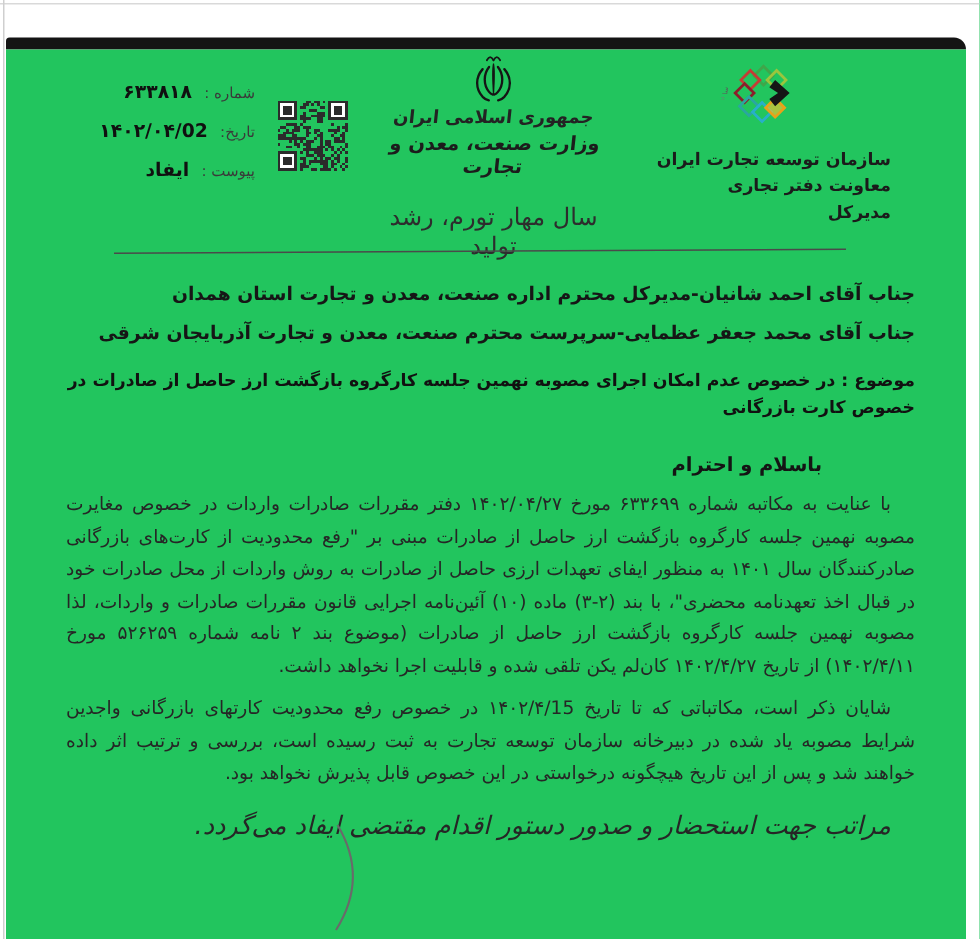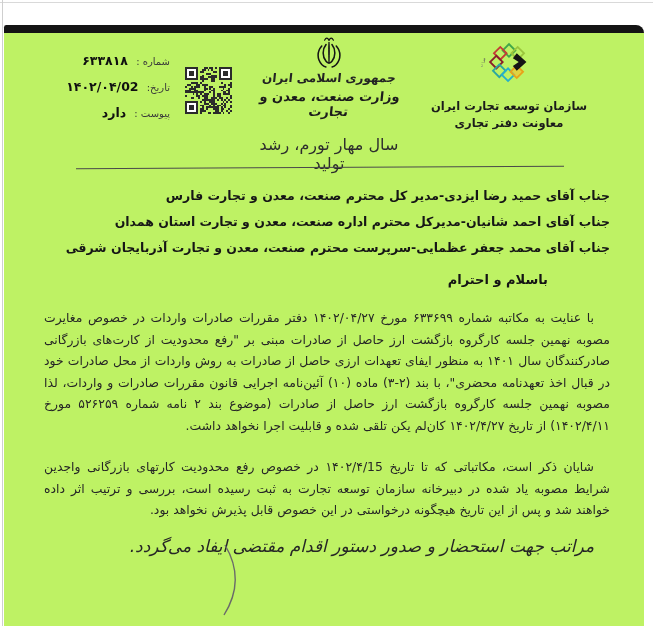--- a/index.html
+++ b/index.html
@@ -13,50 +13,50 @@
     direction:rtl;
   }
   .edge-top{position:absolute;top:2px;left:0;width:653px;height:1px;background:#d9d9d9;}
   .edge-left{position:absolute;top:0;left:2px;width:1px;height:626px;background:#cfcfcf;}
   .page-top-bar{
     position:absolute;top:25px;left:4px;width:640px;height:8px;
     background:#141414;border-top-right-radius:10px;border-top-left-radius:3px;
   }
   .page{
     position:absolute;top:33px;left:4px;width:640px;height:593px;
-    background:#bef264;
+    background:#22c55e;
   }
 
   
   .header{position:relative;height:140px;}
   .meta-block{position:absolute;top:20px;left:24px;width:142px;text-align:right;}
   .meta-row{margin-bottom:11px;font-size:10px;color:#3a3a3a;white-space:nowrap;}
   .meta-row .val{font-weight:bold;font-size:12.5px;color:#101010;margin-right:5px;letter-spacing:0.5px;}
   .qr-box{position:absolute;top:34px;left:181px;width:47px;height:47px;}
 
   .center-block{position:absolute;top:2px;left:250px;width:150px;text-align:center;}
   .emblem{display:block;margin:0 auto;}
   .calli1{font-size:12px;font-weight:bold;color:#232323;margin-top:2px;transform:skewX(-6deg);}
   .calli2{font-size:13px;font-weight:bold;color:#1c1c1c;margin-top:4px;transform:skewX(-6deg);}
   .slogan{font-size:16px;color:#2d2d2d;margin-top:16px;}
 
-  .org-block{position:absolute;top:0px;left:420px;width:170px;text-align:center;}
+  .org-block{position:absolute;top:0px;left:420px;width:170px;}
   .org-logo{display:block;margin:0 auto;}
   .org-line{font-size:11.5px;font-weight:bold;color:#1b1b1b;margin-top:3.5px;white-space:nowrap;}
 
   .separator{position:absolute;top:134px;left:72px;width:488px;height:0;
     border-top:1.3px solid #4a4a4a;transform:rotate(-0.3deg);}
 
   
   .content{padding:0 34px 0 40px;}
   .recipients{margin-top:10px;}
   .recipient{font-size:12.5px;font-weight:bold;color:#161616;line-height:26px;white-space:nowrap;}
   .subject{margin-top:9px;font-size:11.5px;font-weight:bold;color:#111;line-height:18px;}
-  .greeting{margin-top:11px;margin-right:62px;font-size:13px;font-weight:bold;color:#141414;}
-  .para{margin-top:20px;font-size:12.4px;line-height:21.5px;color:#262626;
+  .greeting{margin-top:23px;margin-right:62px;font-size:13px;font-weight:bold;color:#141414;}
+  .para{margin-top:7px;font-size:12.4px;line-height:21.5px;color:#262626;
     text-align:justify;text-indent:16px;}
   .closing{margin-top:15px;font-size:17px;color:#262626;text-indent:16px;font-style:italic;}
 
   .sign-area{position:relative;height:78px;}
   .sign-curve{position:absolute;top:-12px;left:178px;}
 </style>
 </head>
 <body>
 
 <div class="edge-top"></div>
@@ -71,21 +71,21 @@
       <div class="meta-row">
         <span>شماره :</span>
         <span class="val">۶۳۳۸۱۸</span>
       </div>
       <div class="meta-row">
         <span>تاریخ:</span>
         <span class="val">۱۴۰۲/۰۴/02</span>
       </div>
       <div class="meta-row">
         <span>پیوست :</span>
-        <span class="val">دارد</span>
+        <span class="val">ایفاد</span>
       </div>
     </div>
 
     <div class="qr-box">
       <svg id="qr-svg" width="47" height="47" viewBox="0 0 25 25" shape-rendering="crispEdges">
           <rect x="10" y="0" width="1" height="1" fill="#2b2b2b"></rect>
           <rect x="11" y="0" width="1" height="1" fill="#2b2b2b"></rect>
           <rect x="13" y="0" width="1" height="1" fill="#2b2b2b"></rect>
           <rect x="14" y="0" width="1" height="1" fill="#2b2b2b"></rect>
           <rect x="16" y="0" width="1" height="1" fill="#2b2b2b"></rect>
@@ -347,33 +347,34 @@
         <path d="M40 21 L50 30 L40 39 L36 34 L42 30 L36 26 Z" fill="#151515"></path>
         <text font-size="4.6" fill="#5a5a5a">
           <textPath href="#arcTop" startOffset="8%">سازمان توسعه تجارت ایران</textPath>
         </text>
         <text font-size="3.6" fill="#777777">
           <textPath href="#arcBot" startOffset="2%">Trade Promotion Organization of Iran</textPath>
         </text>
       </svg>
       <div class="org-line">سازمان توسعه تجارت ایران</div>
       <div class="org-line">معاونت دفتر تجاری</div>
+      <div class="org-line">مدیرکل</div>
     </div>
 
     <div class="separator"></div>
   </div>
 
   <div class="content">
 
     <div class="recipients">
-      <div class="recipient">جناب آقای حمید رضا ایزدی-مدیر کل محترم صنعت، معدن و تجارت فارس</div>
       <div class="recipient">جناب آقای احمد شانیان-مدیرکل محترم اداره صنعت، معدن و تجارت استان همدان</div>
       <div class="recipient">جناب آقای محمد جعفر عظمایی-سرپرست محترم صنعت، معدن و تجارت آذربایجان شرقی</div>
     </div>
 
+    <div class="subject">موضوع : در خصوص عدم امکان اجرای مصوبه نهمین جلسه کارگروه بازگشت ارز حاصل از صادرات در خصوص کارت بازرگانی</div>
 
     <div class="greeting">باسلام و احترام</div>
 
     <div class="para">با عنایت به مکاتبه شماره ۶۳۳۶۹۹ مورخ ۱۴۰۲/۰۴/۲۷ دفتر مقررات صادرات واردات در خصوص مغایرت مصوبه نهمین جلسه کارگروه بازگشت ارز حاصل از صادرات مبنی بر "رفع محدودیت از کارت‌های بازرگانی صادرکنندگان سال ۱۴۰۱ به منظور ایفای تعهدات ارزی حاصل از صادرات به روش واردات از محل صادرات خود در قبال اخذ تعهدنامه محضری"، با بند (۲-۳) ماده (۱۰) آئین‌نامه اجرایی قانون مقررات صادرات و واردات، لذا مصوبه نهمین جلسه کارگروه بازگشت ارز حاصل از صادرات (موضوع بند ۲ نامه شماره ۵۲۶۲۵۹ مورخ ۱۴۰۲/۴/۱۱) از تاریخ ۱۴۰۲/۴/۲۷ کان‌لم یکن تلقی شده و قابلیت اجرا نخواهد داشت.</div>
     <div class="para">شایان ذکر است، مکاتباتی که تا تاریخ ۱۴۰۲/۴/15 در خصوص رفع محدودیت کارتهای بازرگانی واجدین شرایط مصوبه یاد شده در دبیرخانه سازمان توسعه تجارت به ثبت رسیده است، بررسی و ترتیب اثر داده خواهند شد و پس از این تاریخ هیچگونه درخواستی در این خصوص قابل پذیرش نخواهد بود.</div>
     <div class="closing">مراتب جهت استحضار و صدور دستور اقدام مقتضی ایفاد می‌گردد.</div>
 
     <div class="sign-area">
       <svg class="sign-curve" width="26" height="72" viewBox="0 0 26 72">
         <path d="M3 1 Q24 36 2 71" fill="none" stroke="#6a6a6a" stroke-width="1.4"></path>

